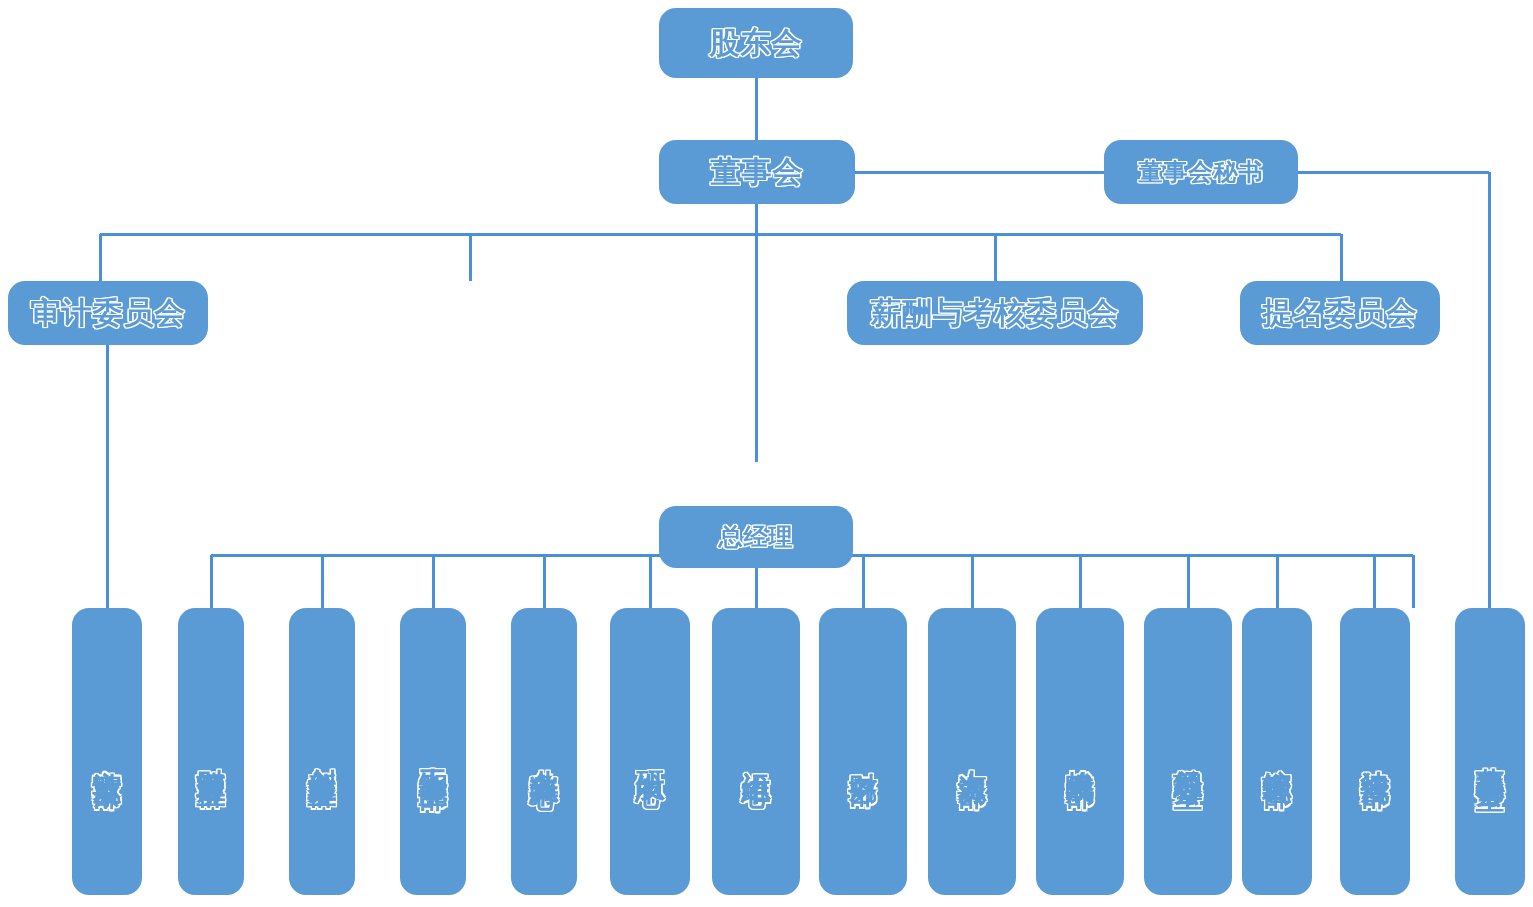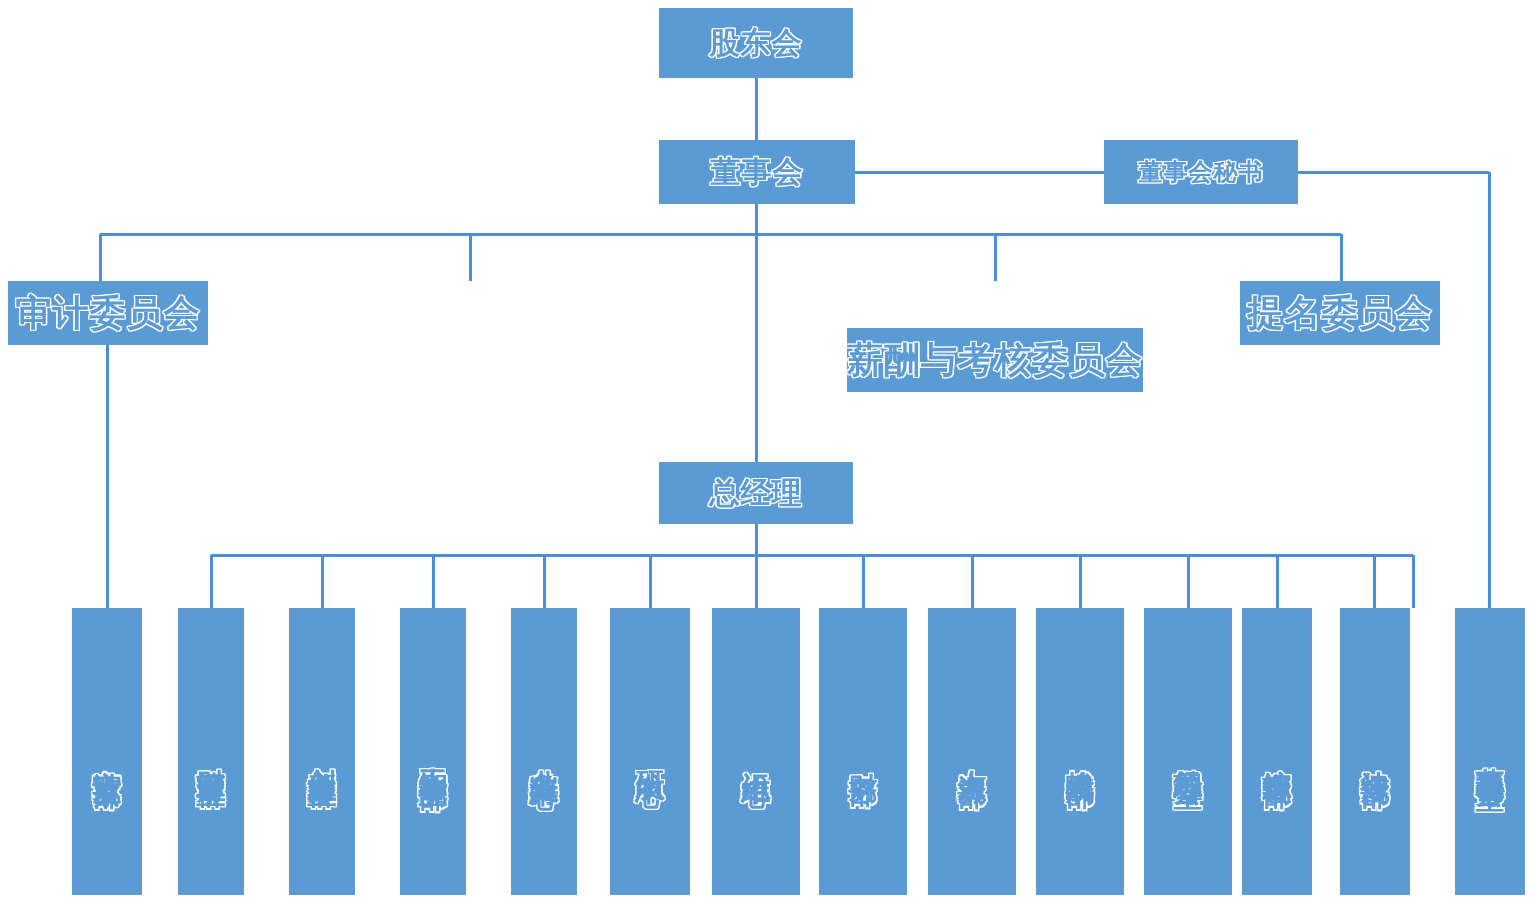--- a/index.html
+++ b/index.html
@@ -41,38 +41,39 @@
     text-shadow:
       -1.2px -1.2px 0 #ffffff,
        1.2px -1.2px 0 #ffffff,
       -1.2px  1.2px 0 #ffffff,
        1.2px  1.2px 0 #ffffff,
       -1.2px  0    0 #ffffff,
        1.2px  0    0 #ffffff,
        0     -1.2px 0 #ffffff,
        0      1.2px 0 #ffffff;
     color: #5B9BD5;
+    border-radius: 17px;
   }
   .node .label {
     display: block;
   }
   .node.horizontal {
     writing-mode: horizontal-tb;
   }
   .node.vertical .label {
     writing-mode: vertical-rl;
     text-orientation: upright;
     letter-spacing: 2px;
     line-height: 1;
   }
   .lvl-top   { font-size: 30px; }
   .lvl-board { font-size: 30px; }
   .lvl-sec   { font-size: 24px; }
-  .lvl-comm  { font-size: 36px; }
-  .lvl-gm    { font-size: 30px; }
+  .lvl-comm  { font-size: 30px; }
+  .lvl-gm    { font-size: 24px; margin-top: 44px; }
   .lvl-dept  { font-size: 29px; }
 </style>
 </head>
 <body>
 
 <div id="chart-root">
 
   <svg id="connector-layer" viewBox="0 0 1533 907" width="1533" height="907" xmlns="http://www.w3.org/2000/svg">
     <g stroke="#4A90D9" stroke-width="3" fill="none" shape-rendering="crispEdges">
 
@@ -123,21 +124,21 @@
 
   <div class="node horizontal lvl-sec" style="left:1104px; top:140px; width:194px; height:64px;">
     <span class="label">董事会秘书</span>
   </div>
 
   <div class="node horizontal lvl-comm" style="left:8px; top:281px; width:200px; height:64px;">
     <span class="label">审计委员会</span>
   </div>
 
 
-  <div class="node horizontal lvl-comm" style="left:847px; top:281px; width:296px; height:64px;margin-top:47px;">
+  <div class="node horizontal lvl-comm" style="left:847px; top:281px; width:296px; height:64px;">
     <span class="label">薪酬与考核委员会</span>
   </div>
 
   <div class="node horizontal lvl-comm" style="left:1240px; top:281px; width:200px; height:64px;">
     <span class="label">提名委员会</span>
   </div>
 
   <div class="node horizontal lvl-gm" style="left:659px; top:462px; width:194px; height:62px;">
     <span class="label">总经理</span>
   </div>

